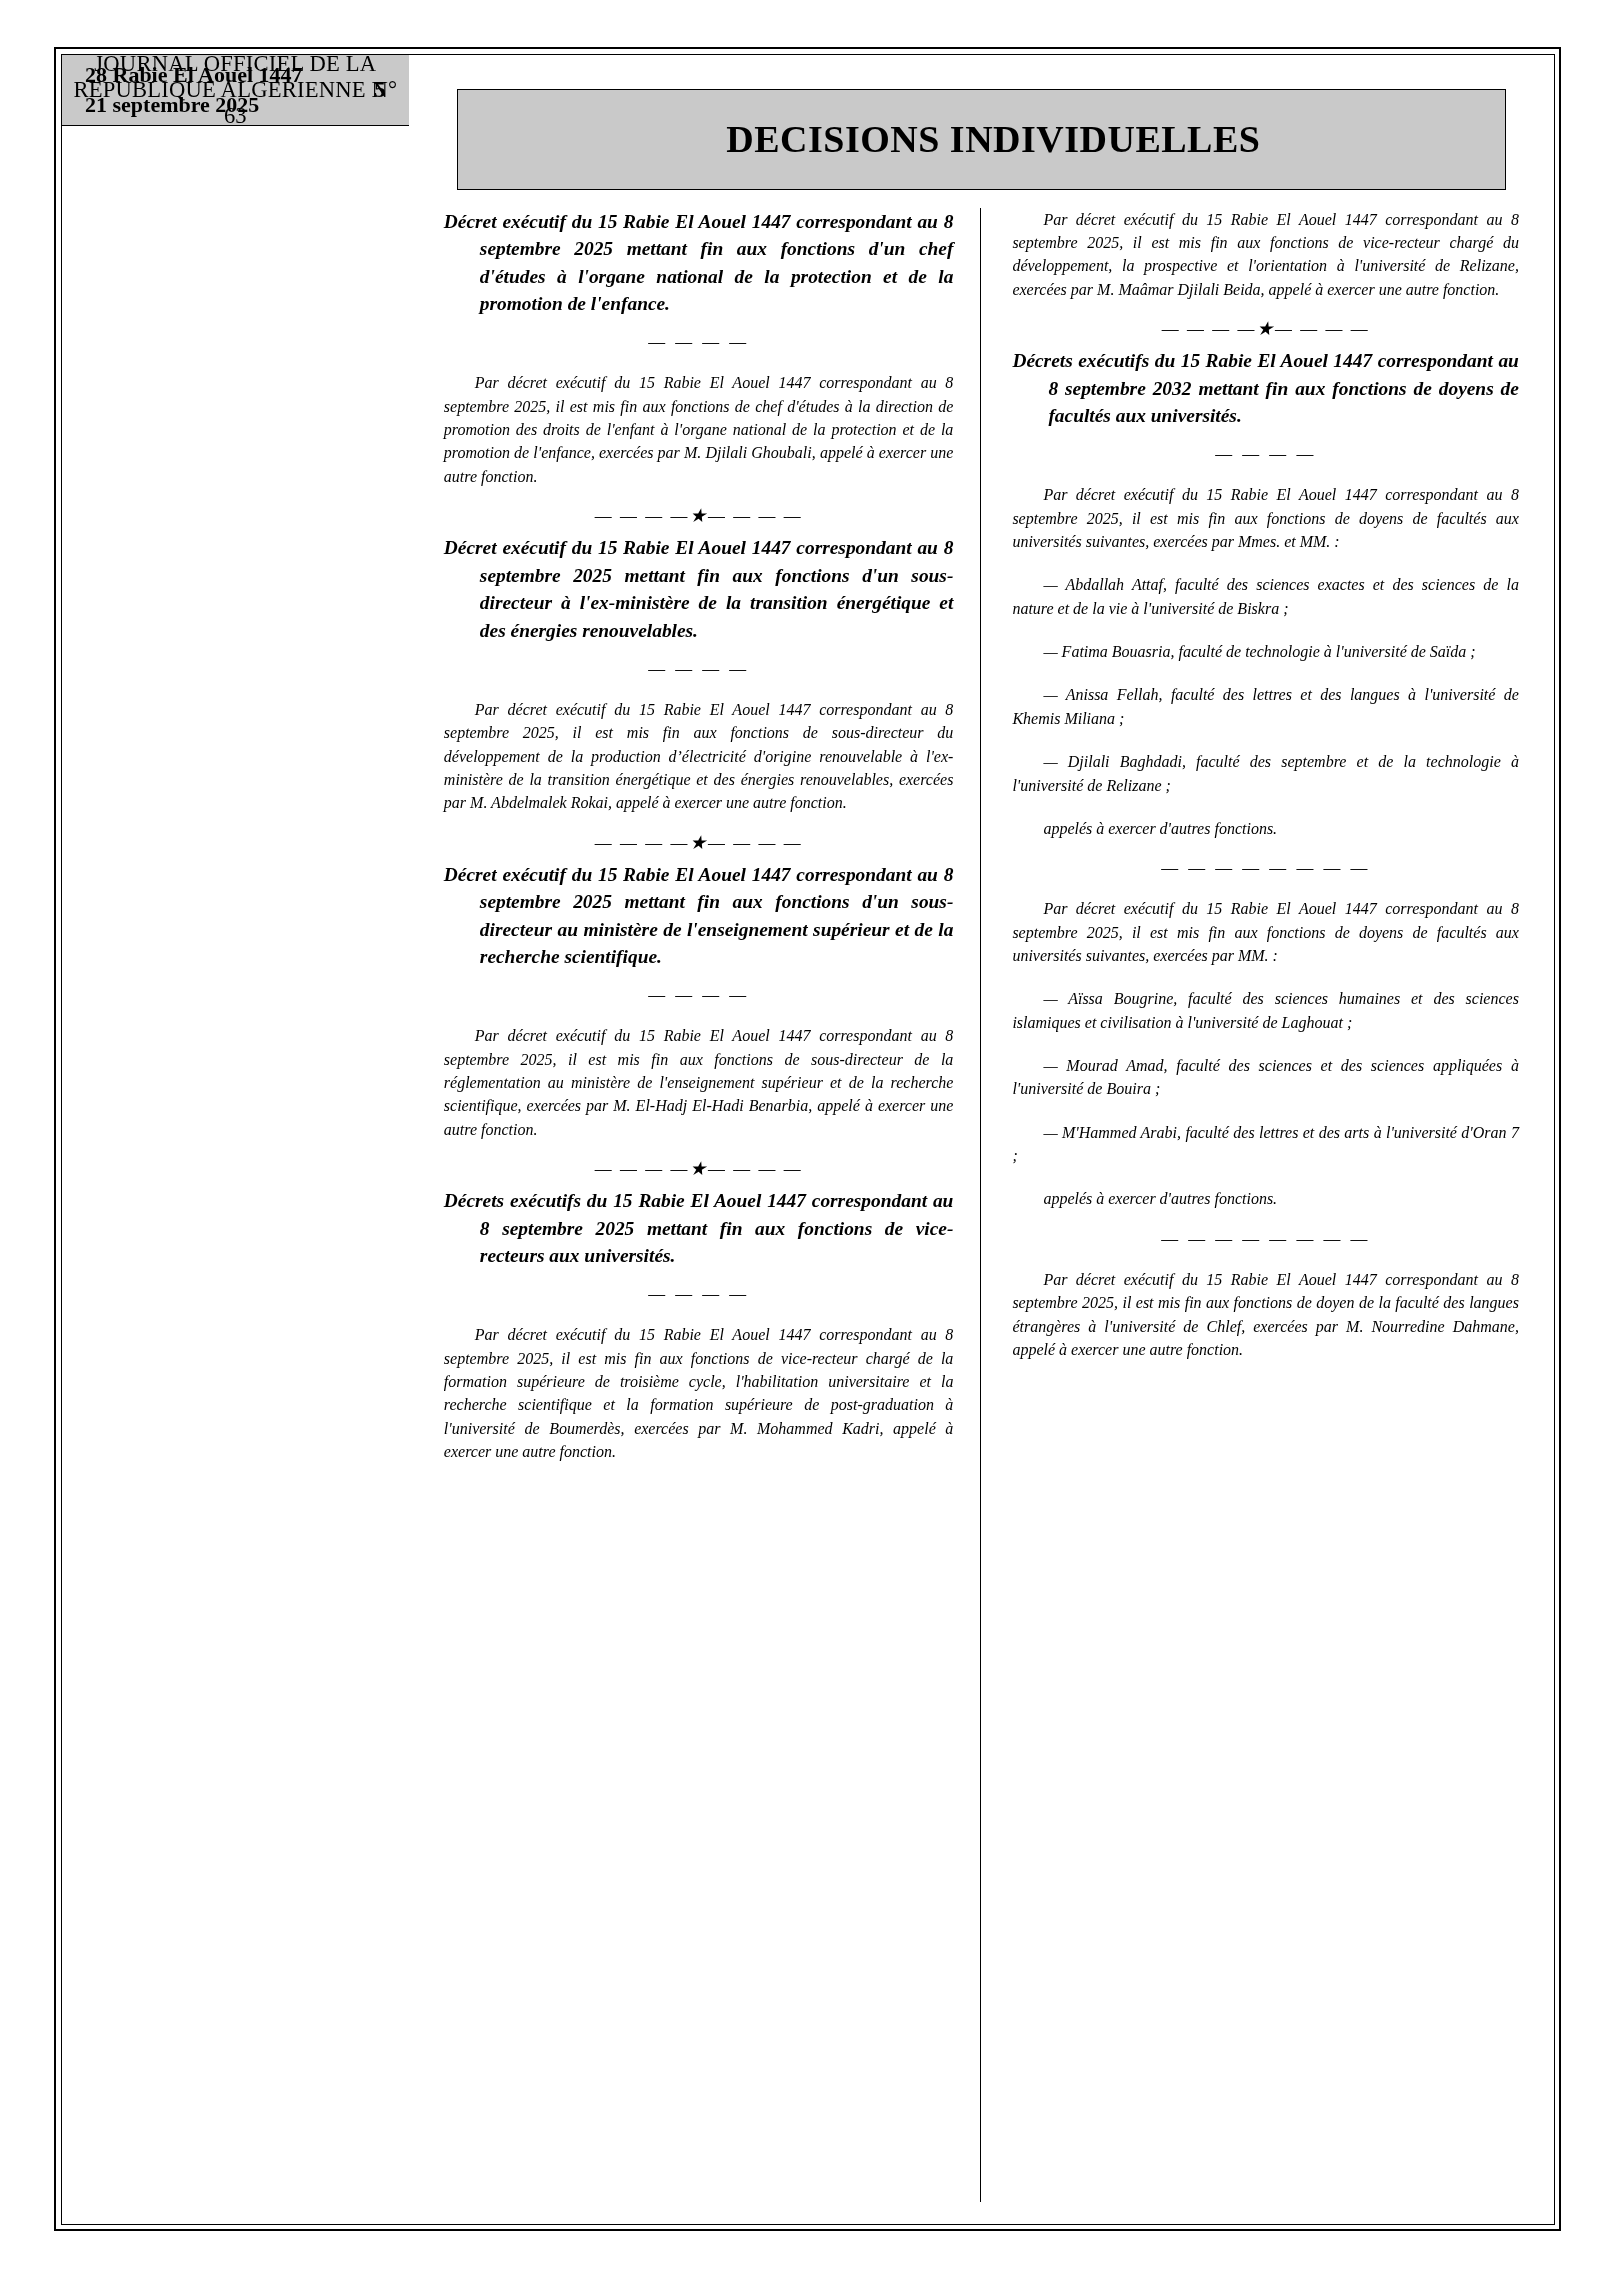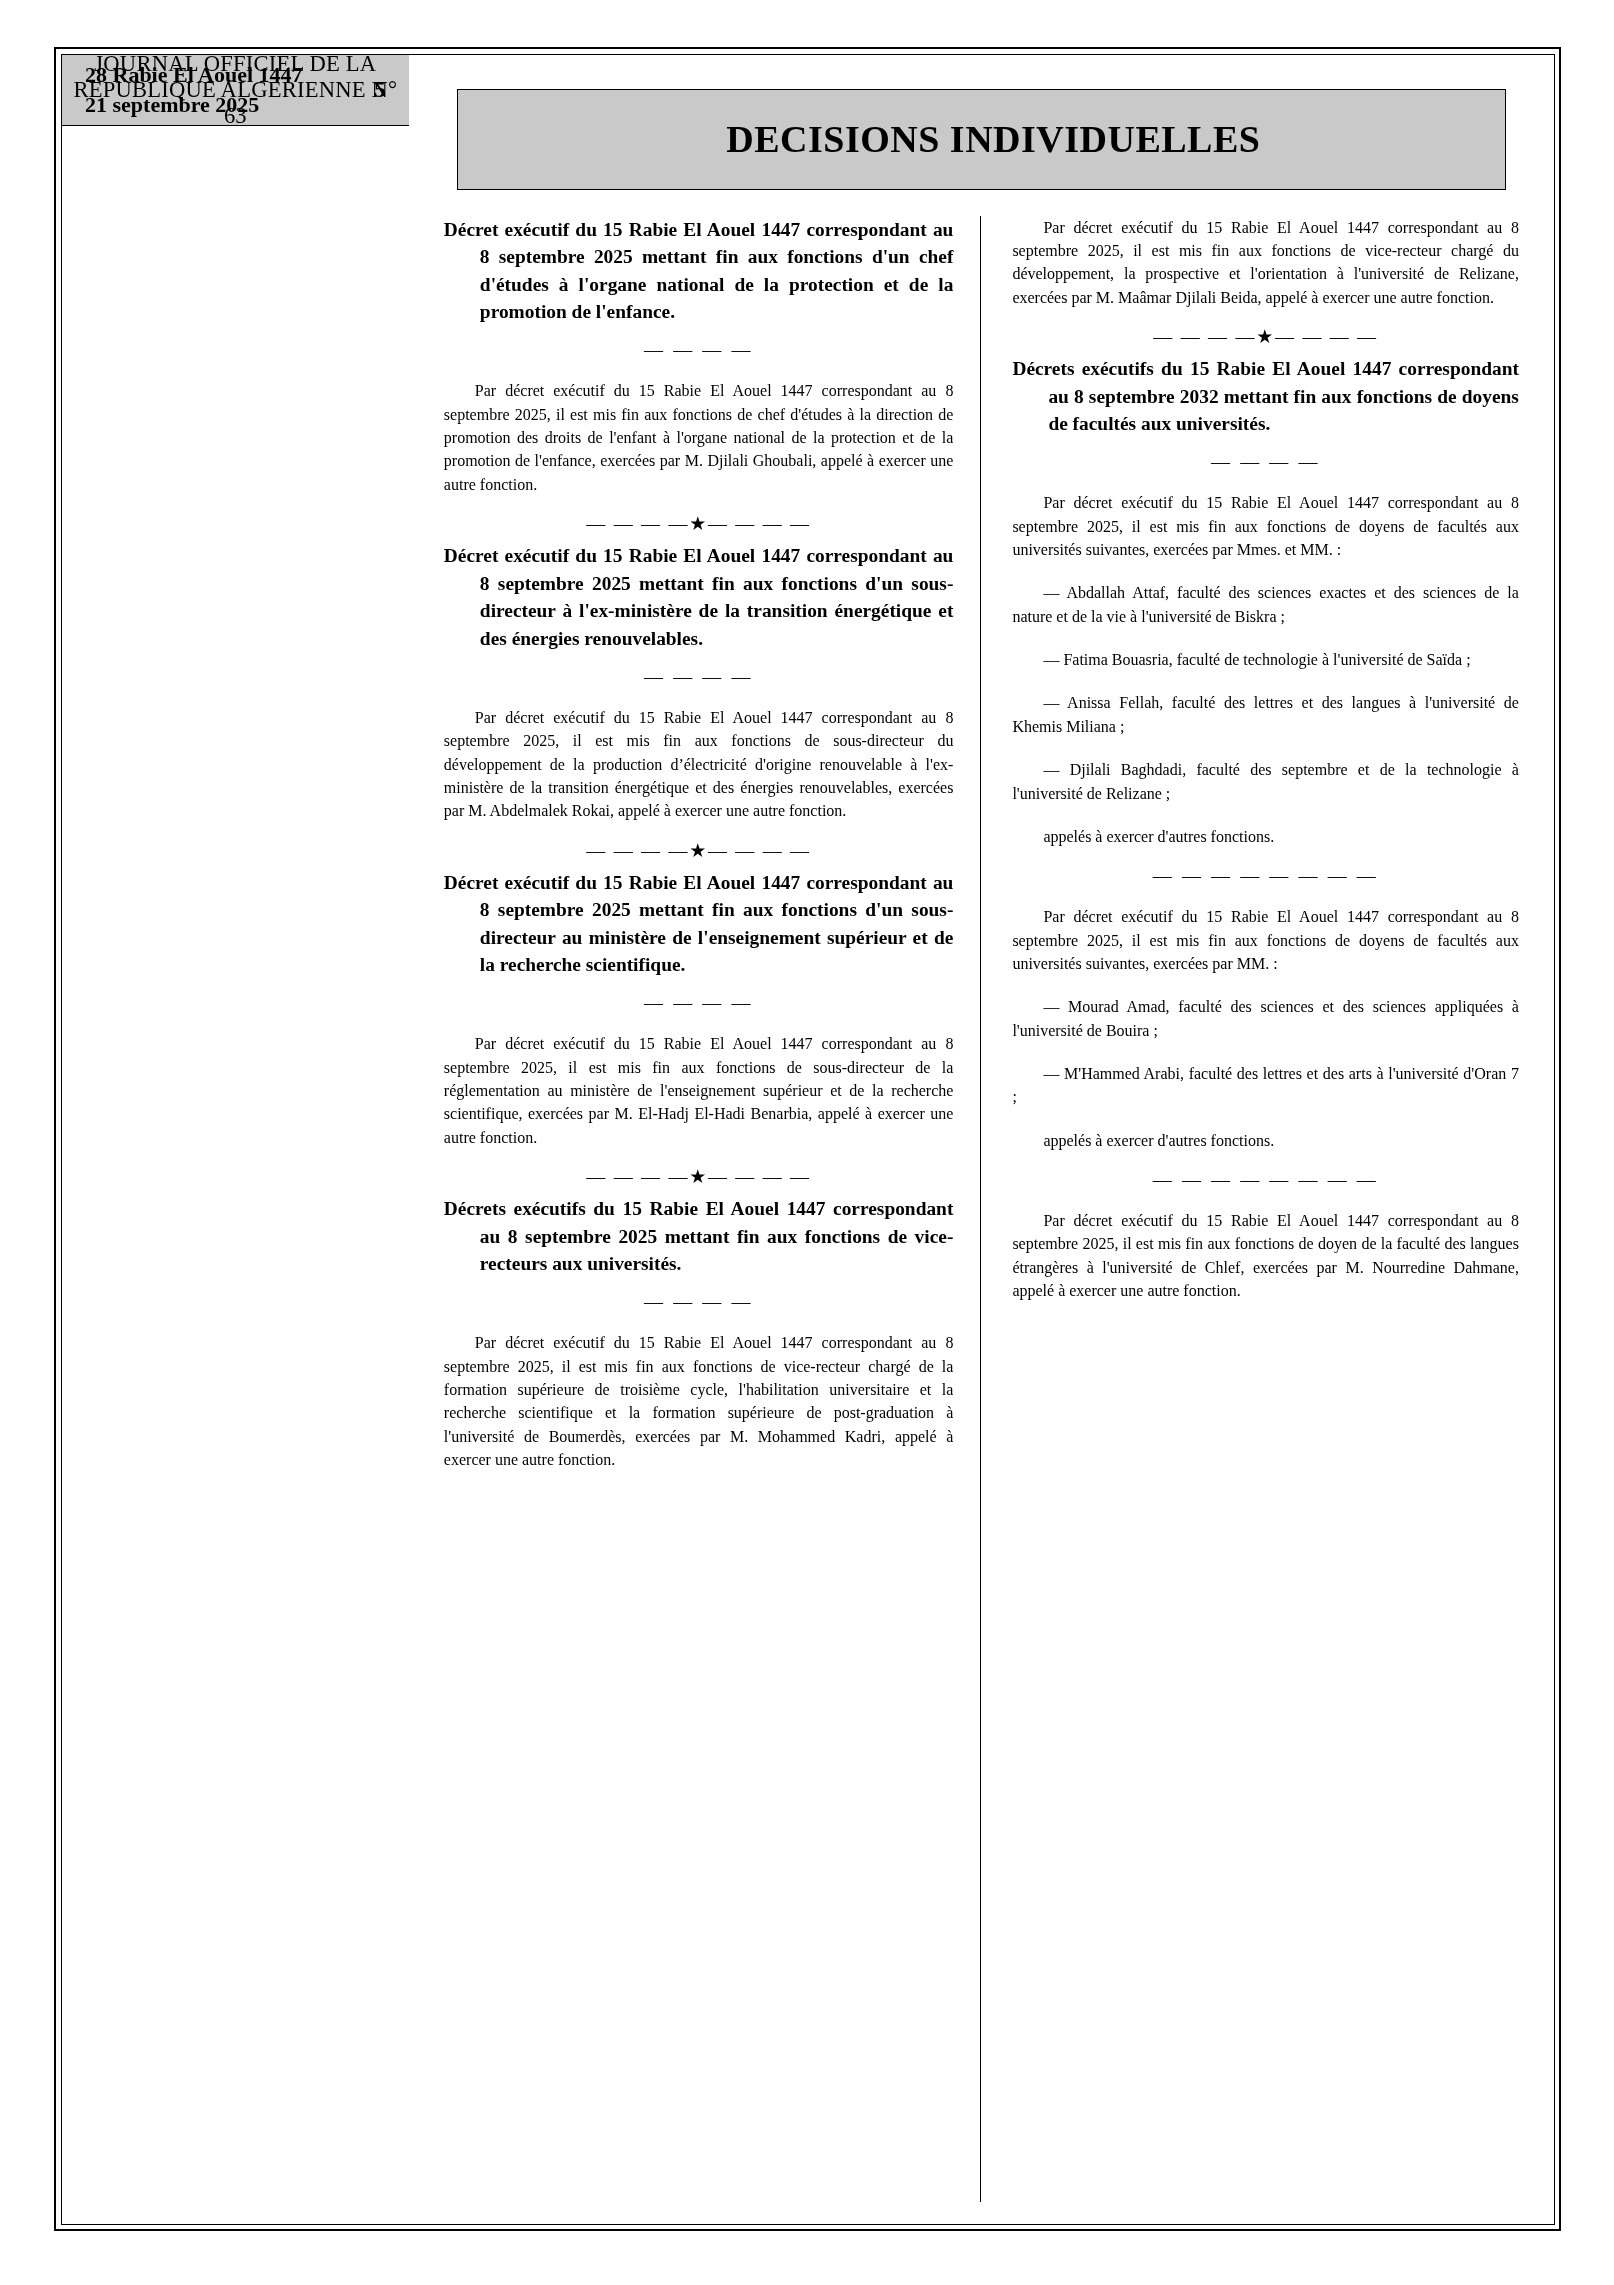--- a/index.html
+++ b/index.html
@@ -89,22 +89,23 @@
     padding-left: 24px;
   }
   .title-box .title-text {
     font-size: 38px;
     font-weight: bold;
     letter-spacing: 0.5px;
   }
   .columns {
     display: flex;
     flex: 1;
-    margin-top: 26px;
+    margin-top: 18px;
     padding: 0 3.6px;
+    font-style: italic;
   }
   .col {
     width: 50%;
     box-sizing: border-box;
   }
   .col.left {
     padding-right: 27px;
     border-right: 1.4px solid #000;
   }
   .col.right {
@@ -256,20 +257,21 @@
               <div class="para dash">— Djilali Baghdadi, faculté des septembre et de la technologie à l'université de Relizane ;</div>
 
               <div class="para">appelés à exercer d'autres fonctions.</div>
 
               <div class="sep-long">
                 <span class="sep-inner dashes">— — — — — — — —</span>
               </div>
 
               <div class="para">Par décret exécutif du 15 Rabie El Aouel 1447 correspondant au 8 septembre 2025, il est mis fin aux fonctions de doyens de facultés aux universités suivantes, exercées par MM. :</div>
 
+              <div class="para dash">— Aïssa Bougrine, faculté des sciences humaines et des sciences islamiques et civilisation à l'université de Laghouat ;</div>
               <div class="para dash">— Mourad Amad, faculté des sciences et des sciences appliquées à l'université de Bouira ;</div>
               <div class="para dash">— M'Hammed Arabi, faculté des lettres et des arts à l'université d'Oran 7 ;</div>
 
               <div class="para">appelés à exercer d'autres fonctions.</div>
 
               <div class="sep-long">
                 <span class="sep-inner dashes">— — — — — — — —</span>
               </div>
 
               <div class="para">Par décret exécutif du 15 Rabie El Aouel 1447 correspondant au 8 septembre 2025, il est mis fin aux fonctions de doyen de la faculté des langues étrangères à l'université de Chlef, exercées par M. Nourredine Dahmane, appelé à exercer une autre fonction.</div>

